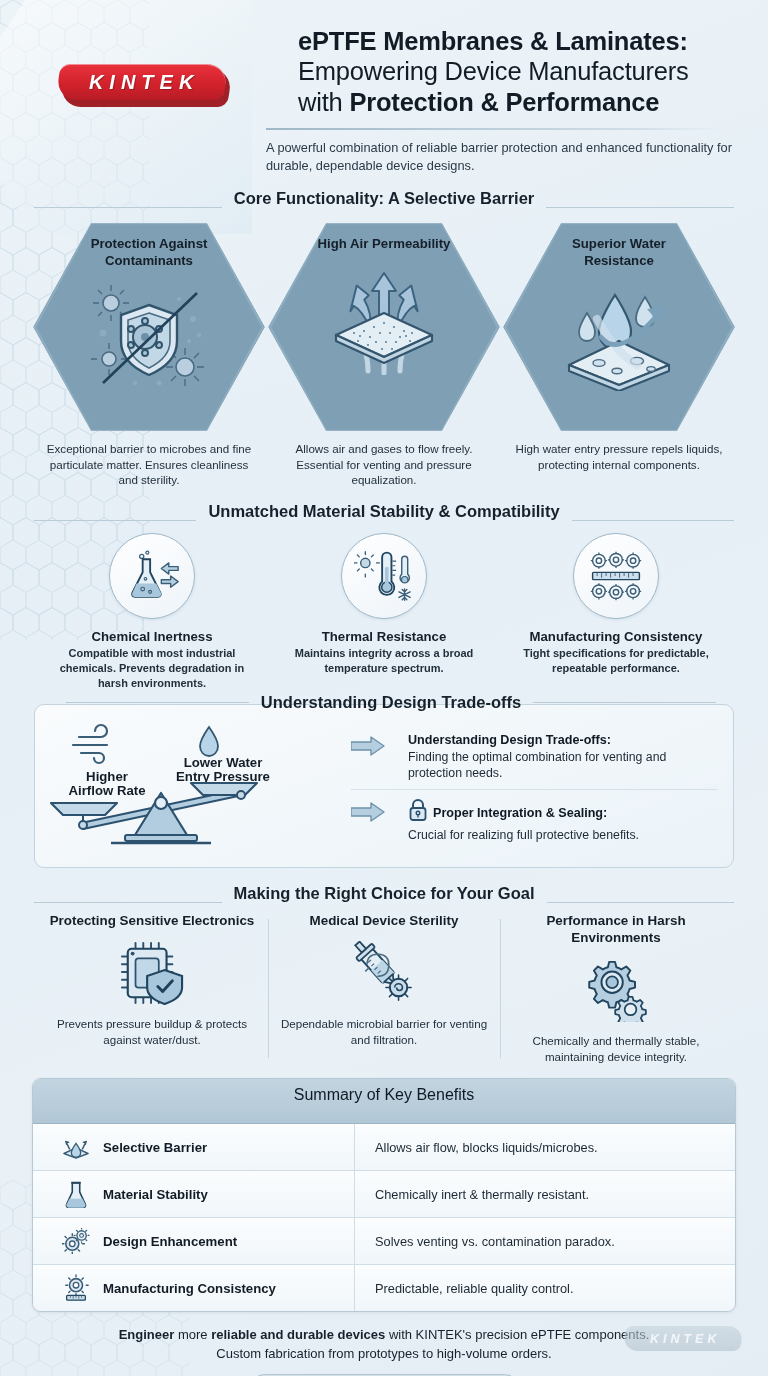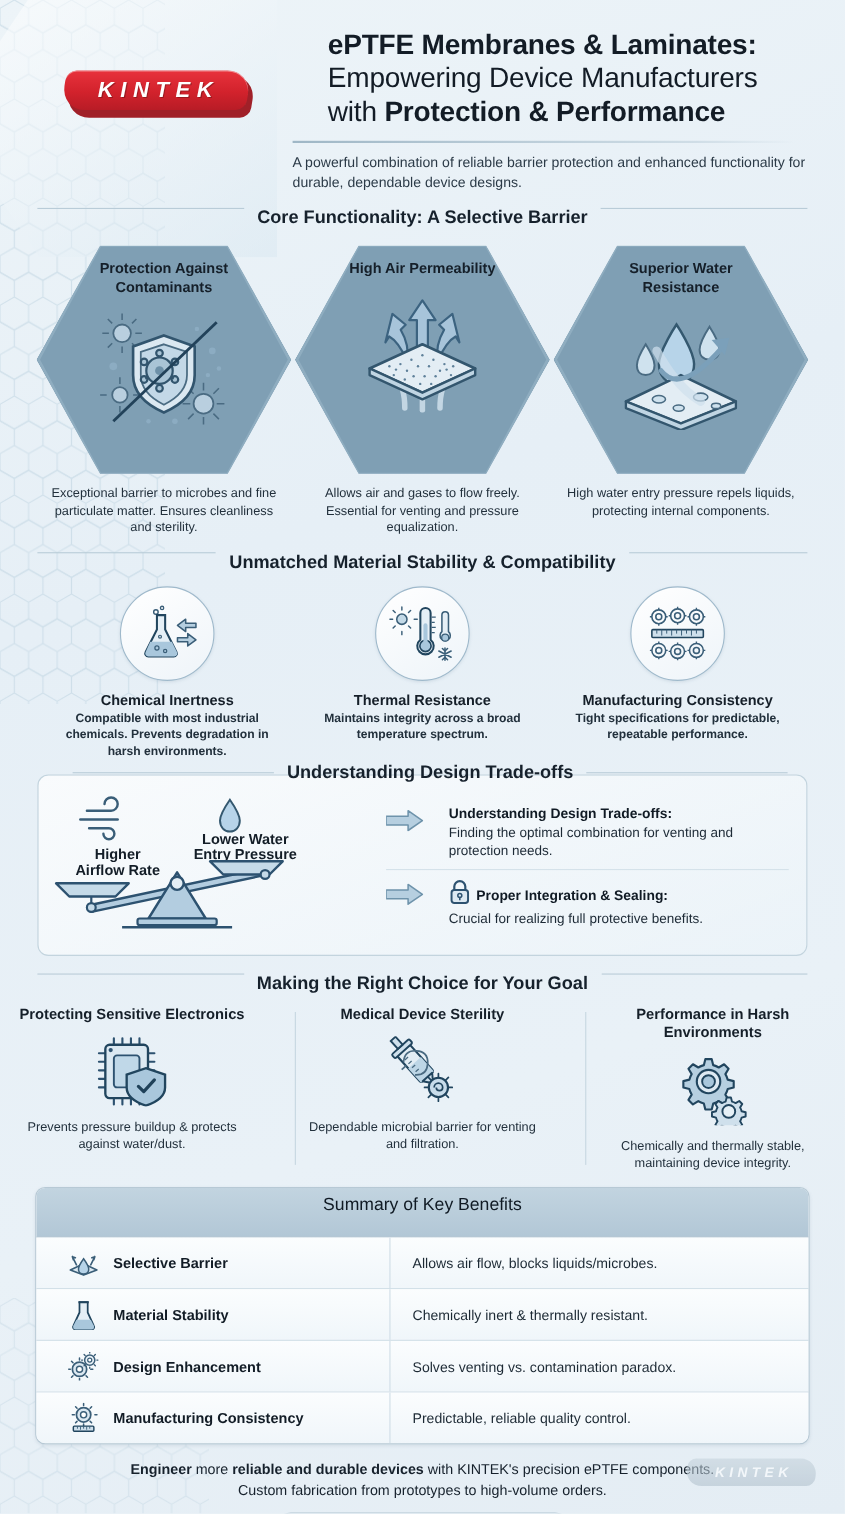--- a/index.html
+++ b/index.html
@@ -110,21 +110,21 @@
     font-size: 12.8px;
     line-height: 1.42;
     color: #2b3a47;
   }
 
   
   .section-head {
     position: relative;
     z-index: 2;
     display: flex;
-    align-items: flex-start;
+    align-items: flex-end;
     gap: 12px;
     margin: 0 34px;
   }
   .section-head .rule {
     flex: 1; height: 1px;
     background: #b9ccd8;
   }
   .section-head h2 {
     font-size: 16.5px;
     font-weight: 700;
@@ -258,21 +258,20 @@
   .tradeoff-text b { font-weight: 700; font-size: 12.6px; color: #101a24; }
   .lock-inline { display: inline-block; vertical-align: -5px; margin-right: 5px; }
 
   
   .choicerow {
     position: relative;
     z-index: 2;
     display: flex;
     justify-content: center;
     margin-top: 10px;
-    gap: 32px;
   }
   .choicecard {
     width: 232px;
     text-align: center;
     padding: 0 8px;
     position: relative;
   }
   .choicecard + .choicecard::before {
     content: "";
     position: absolute;

